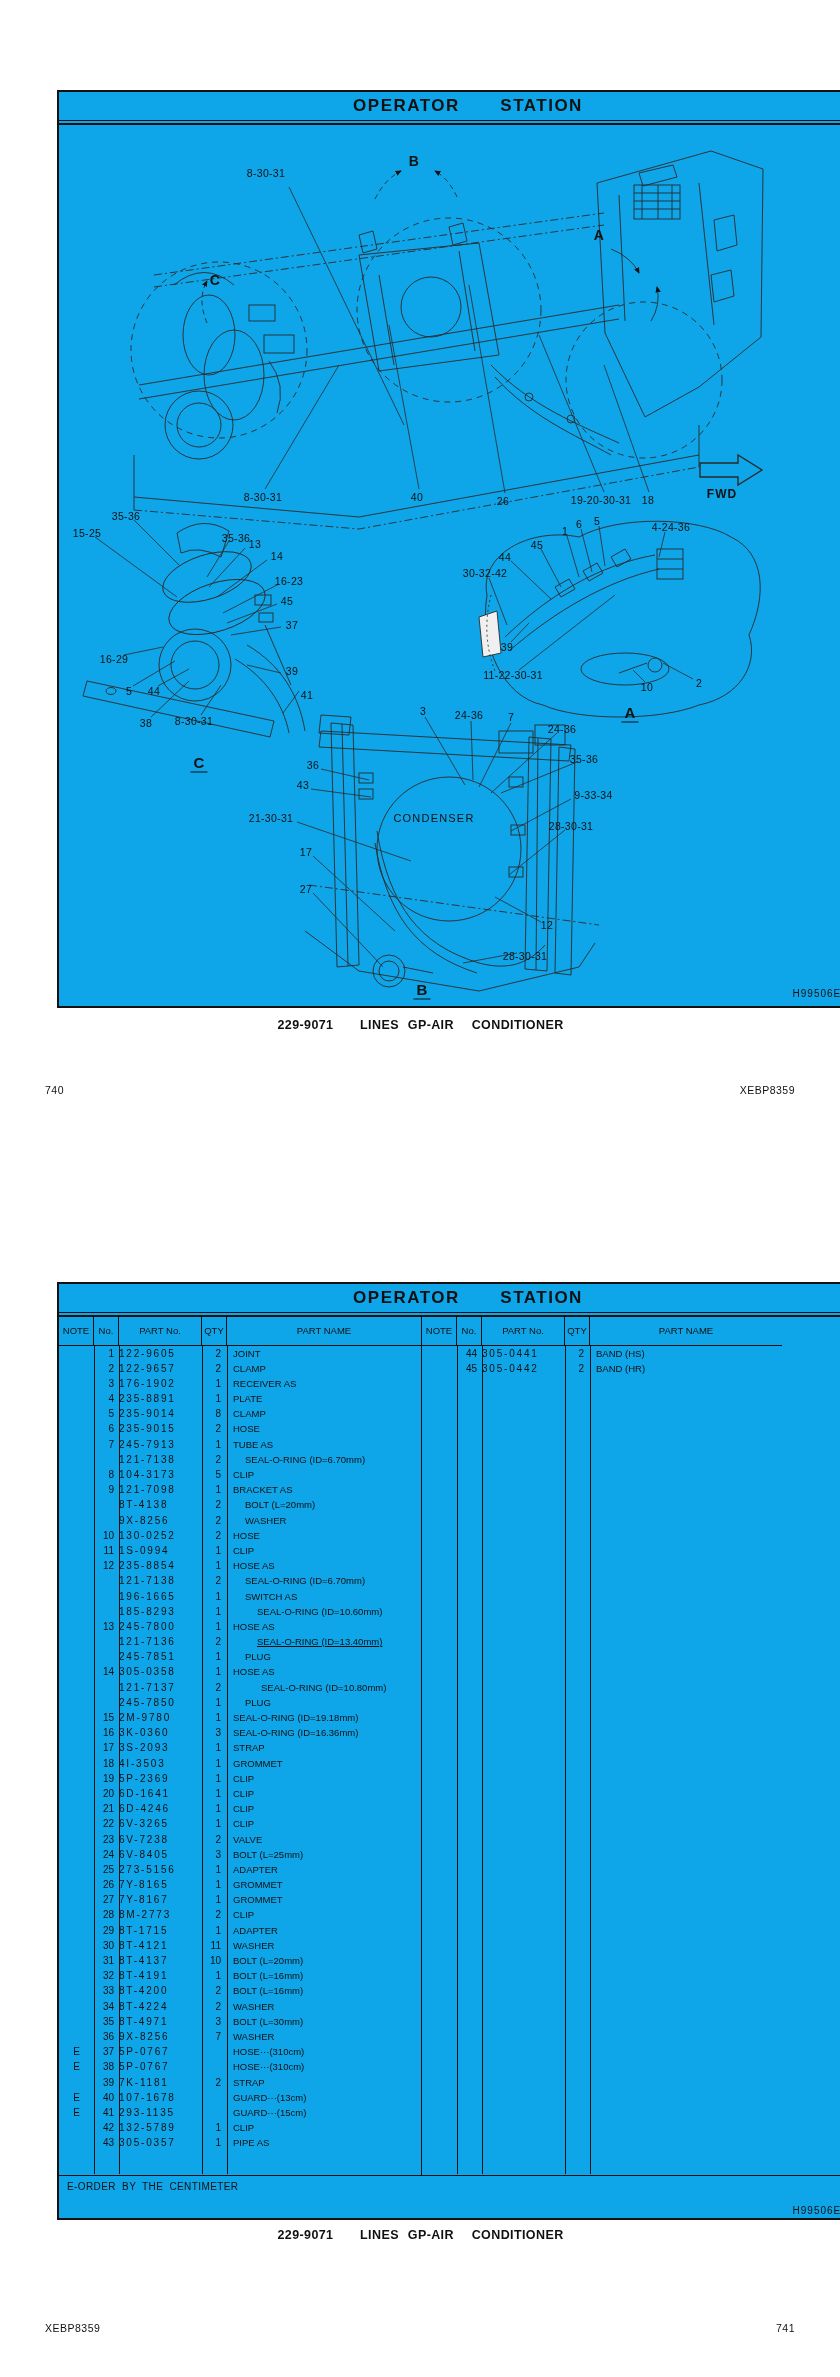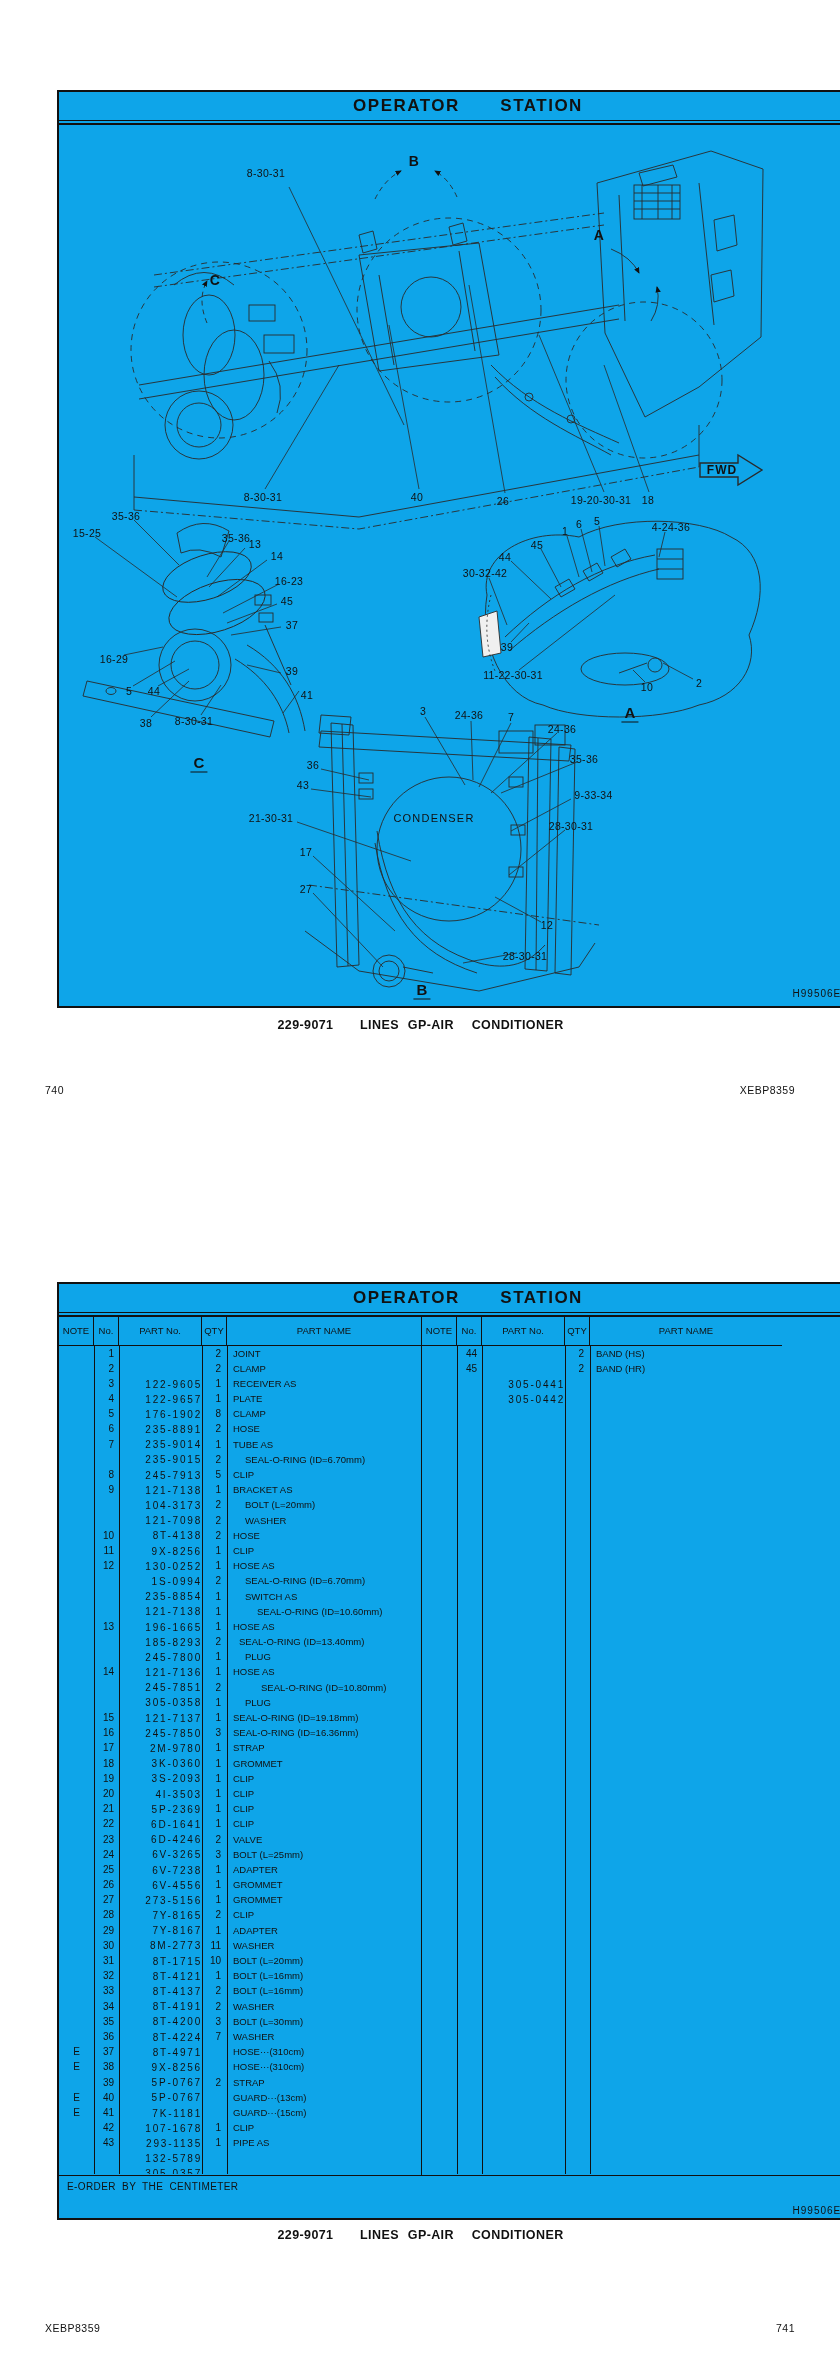--- a/index.html
+++ b/index.html
@@ -19,21 +19,21 @@
   
   .fig{position:relative;height:884px;overflow:hidden;}
   .fig svg{position:absolute;left:0;top:0;}
   .callout{
     position:absolute;transform:translate(-50%,-50%);
     font-size:10.5px;white-space:nowrap;letter-spacing:.3px;background:transparent;
   }
   .callout.v{font-size:14px;font-weight:bold;}
   .callout.vu{font-size:15px;font-weight:bold;border-bottom:1.5px solid #111;padding:0 3px 1px;}
   .callout.cond{font-size:11px;letter-spacing:1.2px;}
-  .fwd-label{position:absolute;transform:translate(-50%,-50%);font-size:12px;font-weight:bold;letter-spacing:1px;}
+  .fwd-label{position:absolute;transform:translate(-50%,-50%);font-size:12px;font-weight:bold;letter-spacing:1px;margin-top:24px;}
   .plate{position:absolute;right:12px;font-size:10px;letter-spacing:1px;white-space:pre;}
   #p1-plate{bottom:10px;}
 
   .caption{position:absolute;left:57px;width:727px;text-align:center;font-size:12.5px;font-weight:bold;word-spacing:5px;letter-spacing:.4px;}
   #cap1{top:1018px;}
   #cap2{top:2228px;}
   .folio{position:absolute;left:45px;right:45px;display:flex;justify-content:space-between;font-size:10.5px;letter-spacing:.5px;}
   #folio1{top:1084px;}
   #folio2{top:2322px;}
 
@@ -44,21 +44,21 @@
   .half-r{left:362px;width:361px;border-left:1.5px solid #111;}
   .thead{height:28px;border-bottom:1.5px solid #111;display:grid;grid-template-columns:35px 25px 83px 25px 1fr;align-items:center;}
   .thead .hc{font-size:9.5px;text-align:right;height:100%;display:flex;align-items:center;justify-content:center;border-right:1px solid #111;box-sizing:border-box;}
   .thead .hc:last-child{border-right:none;}
   .tbody{position:relative;height:828px;overflow:hidden;}
   .vl{position:absolute;top:0;bottom:0;width:0;border-left:1px solid #111;}
   .vl1{left:35px}.vl2{left:60px}.vl3{left:143px}.vl4{left:168px}
   .trow{display:grid;grid-template-columns:35px 25px 83px 25px 1fr;height:15.2px;line-height:15.2px;font-size:10px;}
   .trow .note{text-align:center;}
   .trow .no{text-align:right;padding-right:5px;}
-  .trow .part{text-align:right;letter-spacing:1.8px;white-space:nowrap;margin-top:31px;}
+  .trow .part{text-align:left;letter-spacing:1.8px;white-space:nowrap;}
   .trow .qty{text-align:right;padding-right:6px;}
   .trow .nm{padding-left:6px;white-space:nowrap;font-size:9.5px;}
   .notearea{position:relative;height:46px;}
   .legend{position:absolute;left:8px;top:5px;font-size:10px;word-spacing:3px;letter-spacing:.4px;}
   #p2-plate{bottom:6px;}
 </style>
 </head>
 <body>
 
 <div class="page" id="page1">
@@ -446,21 +446,21 @@
             <div class="no">13</div>
             <div class="part">245-7800</div>
             <div class="qty">1</div>
             <div class="nm">HOSE AS</div>
           </div>
           <div class="trow">
             <div class="note"></div>
             <div class="no"></div>
             <div class="part">121-7136</div>
             <div class="qty">2</div>
-            <div class="nm" style="padding-left: 12px;">SEAL-O-RING (ID=13.40mm)</div>
+            <div class="nm" style="padding-left: 30px; text-decoration: underline;">SEAL-O-RING (ID=13.40mm)</div>
           </div>
           <div class="trow">
             <div class="note"></div>
             <div class="no"></div>
             <div class="part">245-7851</div>
             <div class="qty">1</div>
             <div class="nm" style="padding-left: 18px;">PLUG</div>
           </div>
           <div class="trow">
             <div class="note"></div>
@@ -542,21 +542,21 @@
           <div class="trow">
             <div class="note"></div>
             <div class="no">23</div>
             <div class="part">6V-7238</div>
             <div class="qty">2</div>
             <div class="nm">VALVE</div>
           </div>
           <div class="trow">
             <div class="note"></div>
             <div class="no">24</div>
-            <div class="part">6V-4556</div>
+            <div class="part">6V-8405</div>
             <div class="qty">3</div>
             <div class="nm">BOLT (L=25mm)</div>
           </div>
           <div class="trow">
             <div class="note"></div>
             <div class="no">25</div>
             <div class="part">273-5156</div>
             <div class="qty">1</div>
             <div class="nm">ADAPTER</div>
           </div>

